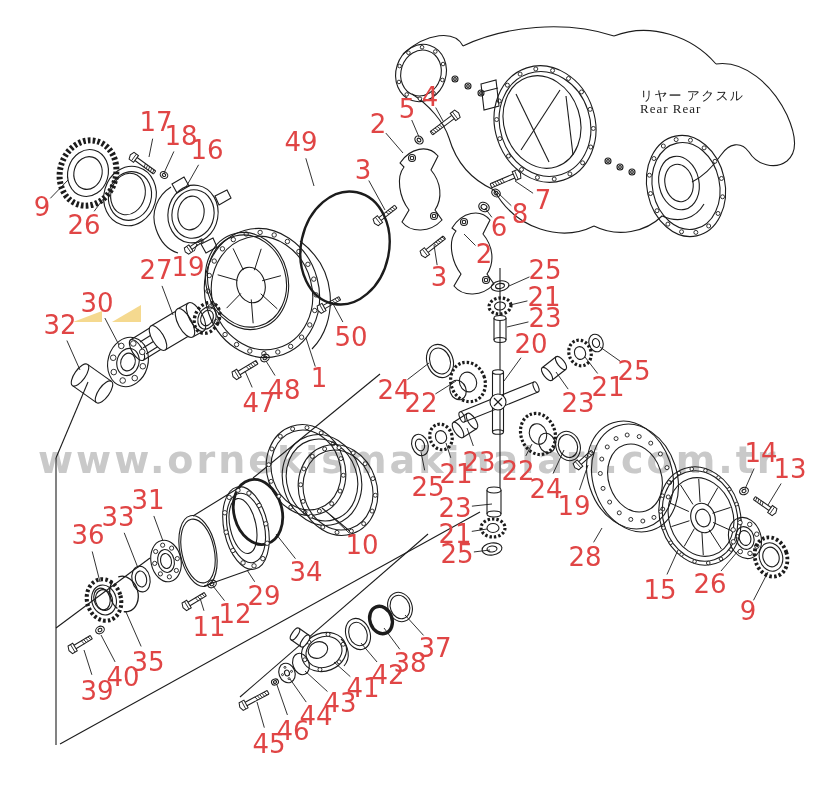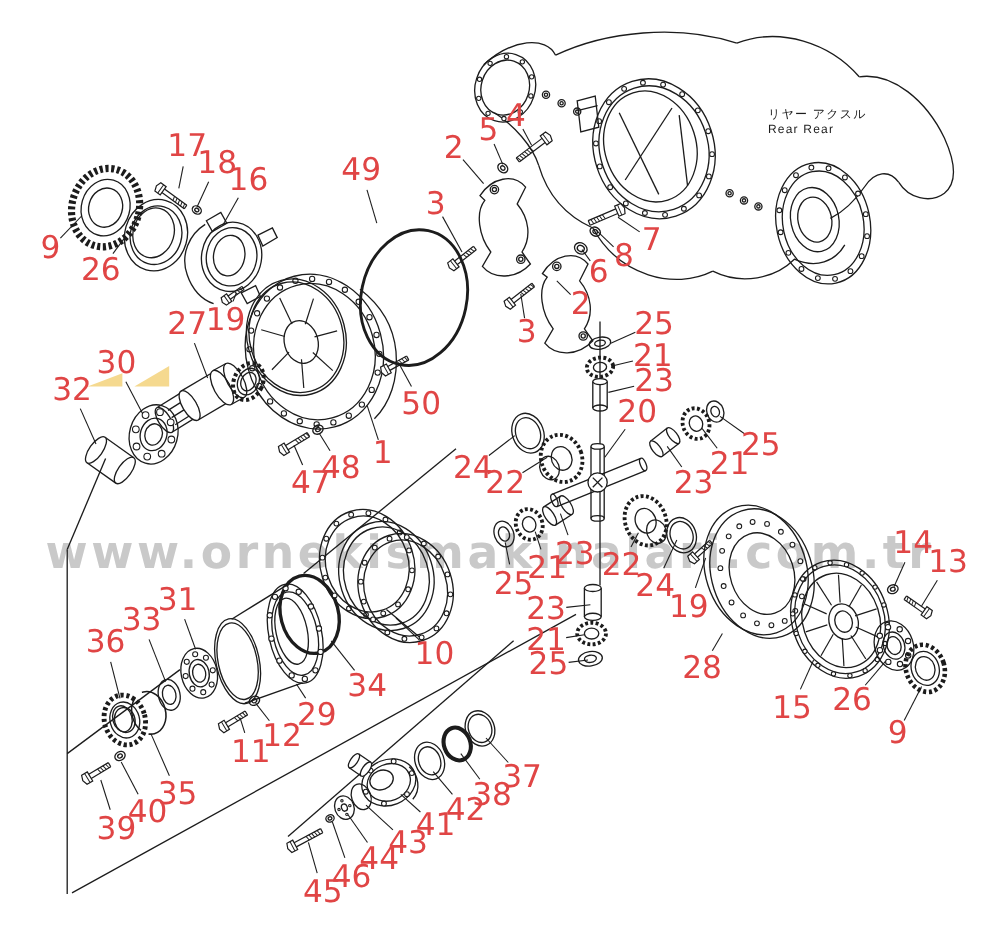--- a/index.html
+++ b/index.html
@@ -4,22 +4,22 @@
 <style>
   html,body{margin:0;padding:0;background:#fff;}
   #stage{position:relative;width:827px;height:792px;background:#fff;overflow:hidden;
          font-family:"DejaVu Sans",sans-serif;}
   #wm-big{position:absolute;left:30px;top:314px;font-size:178px;line-height:1;
           font-weight:bold;letter-spacing:16px;color:#ededed;white-space:nowrap;
           font-family:"DejaVu Sans",sans-serif;user-select:none;}
   #wm-url{position:absolute;left:38px;top:441px;font-size:38px;line-height:1;
           font-weight:bold;letter-spacing:3px;color:#c9c9c9;white-space:nowrap;
           font-family:"DejaVu Sans",sans-serif;user-select:none;}
-  #title{position:absolute;left:640px;top:89px;font-family:Liberation Sans, sans-serif;
-         font-size:10px;line-height:13px;color:#1c1c1c;letter-spacing:1px;white-space:nowrap;}
+  #title{position:absolute;left:640px;top:89px;font-family:Liberation Serif, serif;
+         font-size:13px;line-height:13px;color:#1c1c1c;letter-spacing:1px;white-space:nowrap;}
   #diagram-svg{position:absolute;left:0;top:0;}
 </style>
 </head>
 <body>
 
 <div id="stage">
   <div id="wm-url">www.ornekismakinalari.com.tr</div>
   <svg id="diagram-svg" width="827" height="792" viewBox="0 0 827 792">
       <g></g>
       <polygon points="73,322 102,322 102,311" fill="#f5d98f" stroke="none"></polygon>

